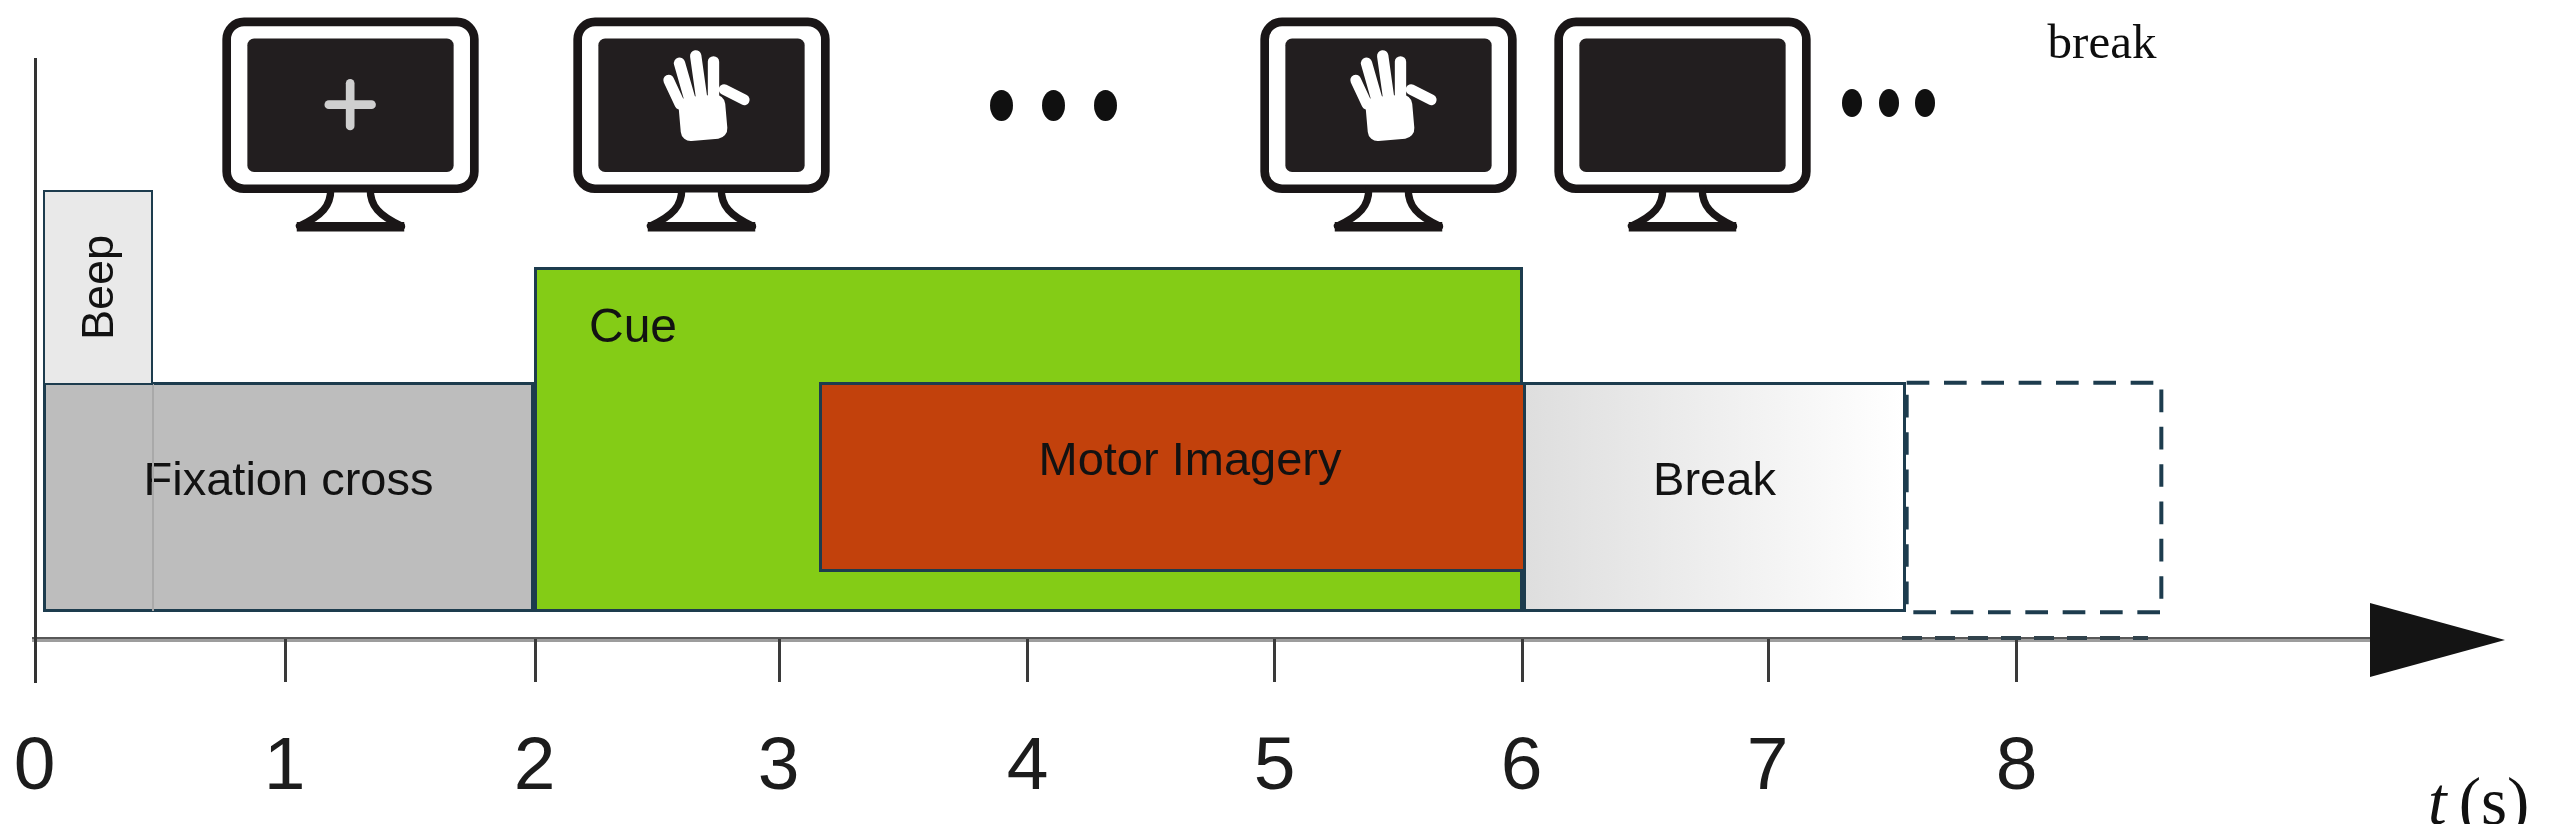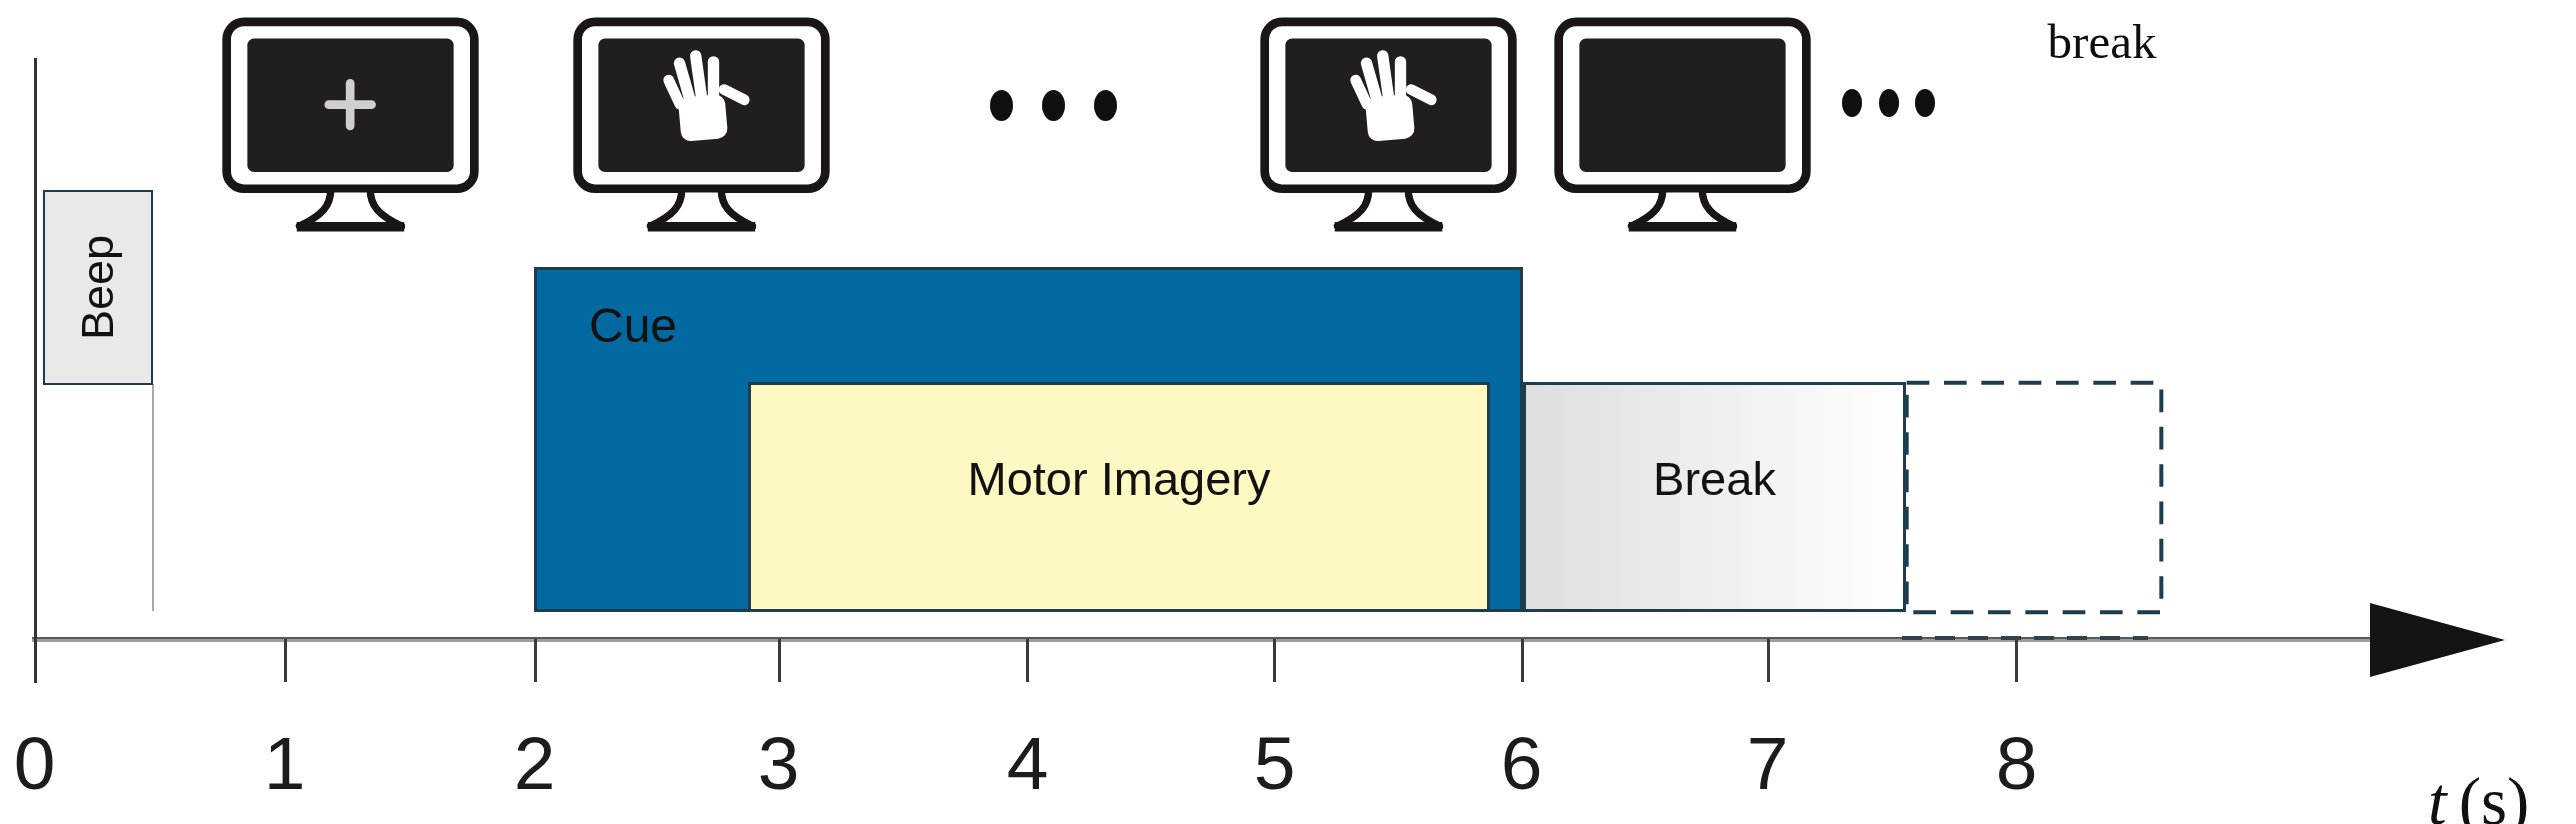--- a/index.html
+++ b/index.html
@@ -26,27 +26,30 @@
                background:repeating-linear-gradient(90deg,#31424c 0 20px,rgba(0,0,0,0) 20px 33px);}
   #t-label{position:absolute;left:2428px;top:734px;font:400 67px/1.1 "Liberation Serif",serif;color:#111;margin-top:31px;}
   #t-label .units{margin-left:12px;}
   #beep-trace{position:absolute;left:152px;top:384px;width:2px;height:227px;background:#a9a9a9;z-index:3;}
 </style>
 </head>
 <body>
 
 <div id="canvas">
 
-  <div class="box" style="left:534px;top:267px;width:989px;height:345px;background:#0369a1;z-index:0;">
+  <div class="box" style="left:534px;top:267px;width:989px;height:345px;background:#84cc16;z-index:0;">
     <span class="phase-label" style="position:absolute;left:52px;top:32px;font-size:48px;">Cue</span>
   </div>
 
+  <div class="box" style="left:43px;top:382px;width:491px;height:230px;background:#bdbdbd;z-index:1;padding-bottom:37px;">
+    <span class="phase-label">Fixation cross</span>
+  </div>
   <div id="beep-trace"></div>
 
-  <div class="box" style="left:748px;top:382px;width:742px;height:230px;background:#fef9c3;z-index:2;padding-bottom:37px;">
+  <div class="box" style="left:819px;top:382px;width:742px;height:190px;background:#c2410c;z-index:2;padding-bottom:37px;">
     <span class="phase-label">Motor Imagery</span>
   </div>
 
   <div class="box" style="left:1523px;top:382px;width:383px;height:230px;background:linear-gradient(to right,#dedede,#ffffff);z-index:2;padding-bottom:37px;">
     <span class="phase-label">Break</span>
   </div>
 
   <svg style="position:absolute;left:1904px;top:380px;z-index:1;" width="260" height="235" viewBox="0 0 390 352">
     <rect x="4" y="4" width="382" height="344" fill="none" stroke="#1d3c4e" stroke-width="6" stroke-dasharray="34 22"></rect>
   </svg>

